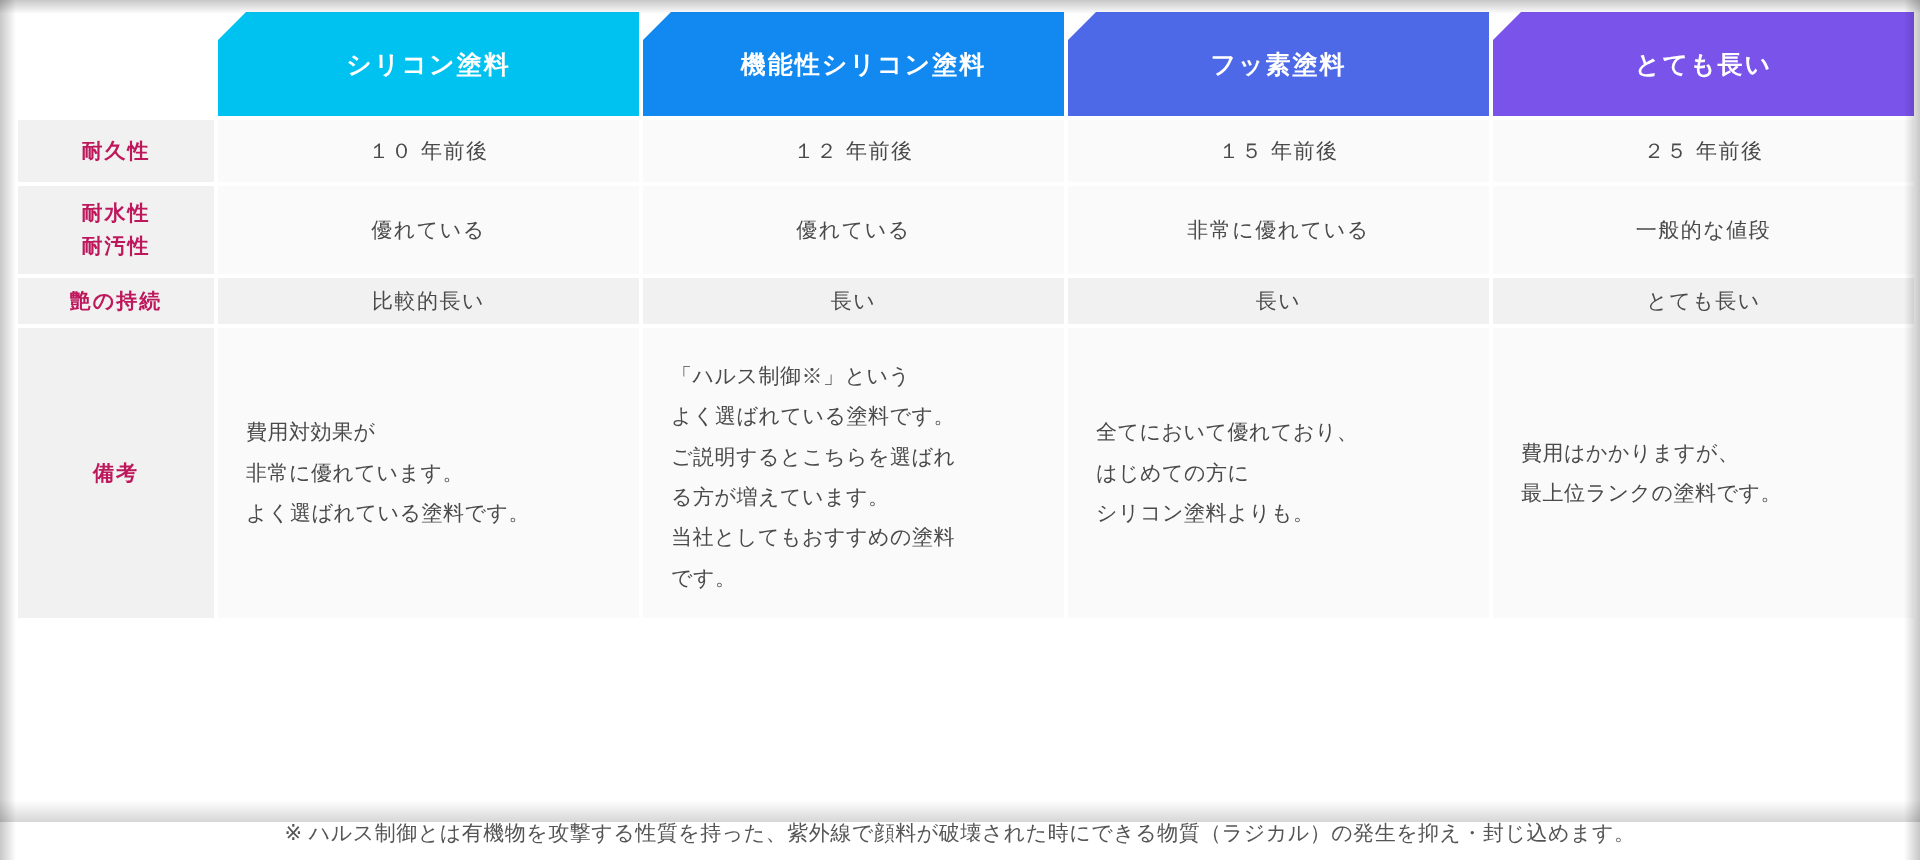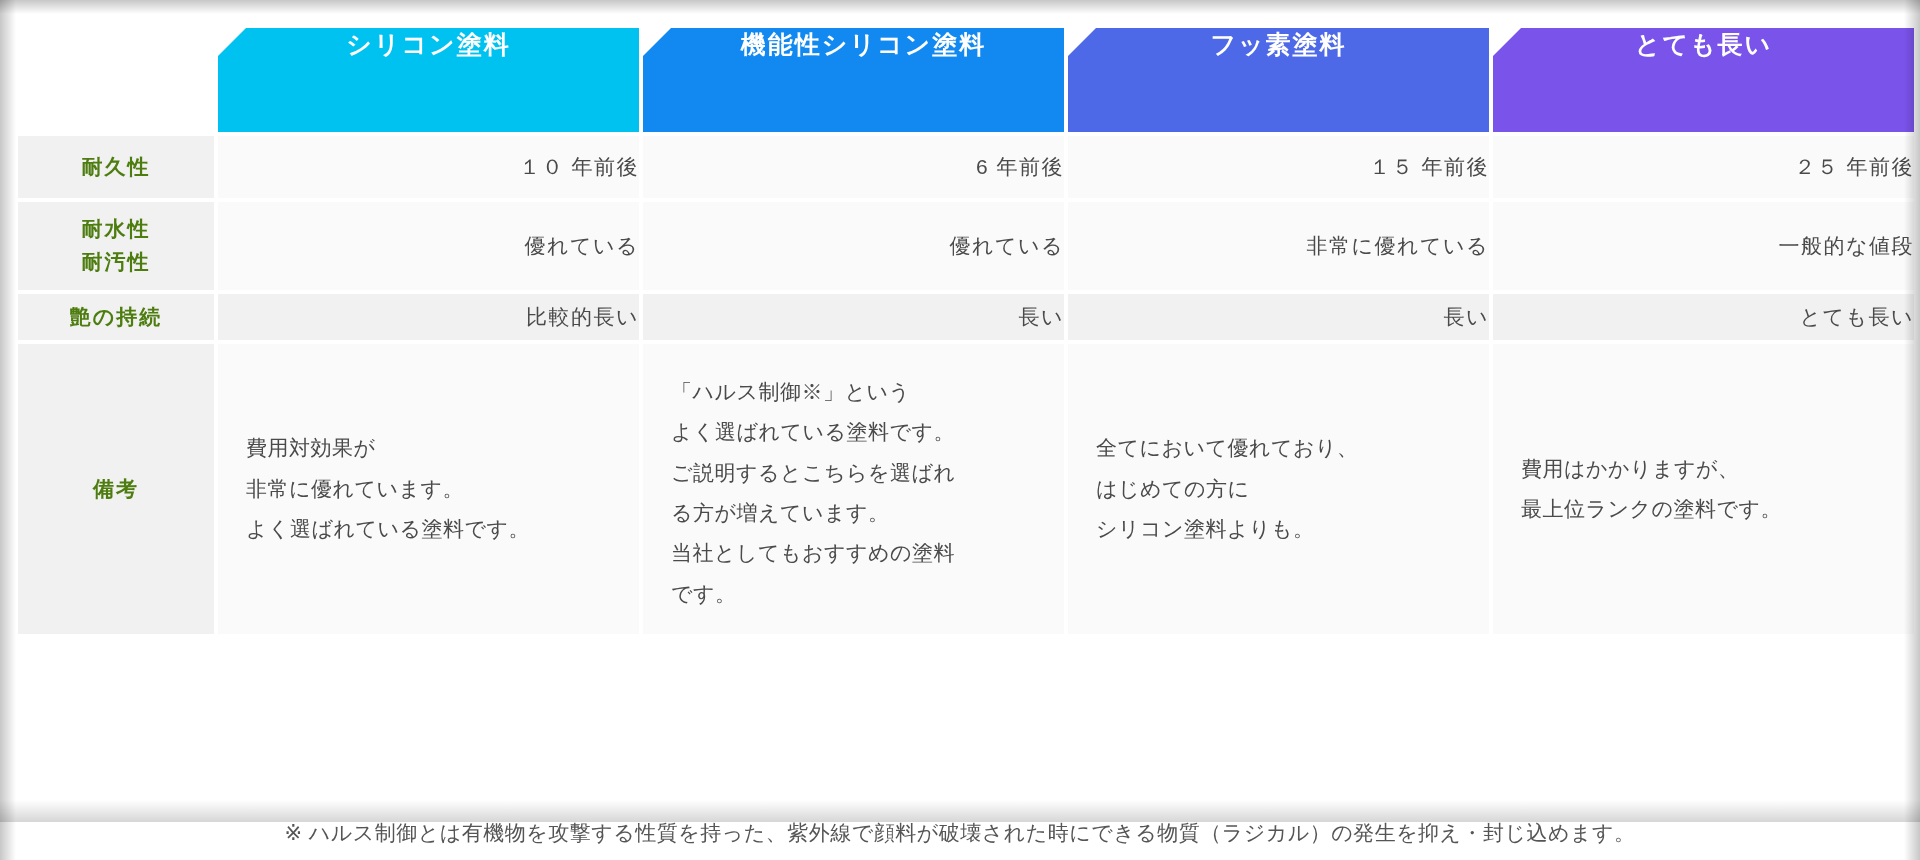--- a/index.html
+++ b/index.html
@@ -41,50 +41,51 @@
     background: transparent;
   }
   th.corner-blank {
     background: #ffffff;
     height: 112px;
   }
   .head-cell {
     position: relative;
     height: 104px;
     display: flex;
+    align-items: center;
     justify-content: center;
     color: #ffffff;
     font-size: 25px;
     font-weight: 700;
     letter-spacing: 2px;
-    margin-top: 24px;
+    margin-top: 8px;
     clip-path: polygon(28px 0, 100% 0, 100% 100%, 0 100%, 0 28px);
     white-space: nowrap;
   }
   .head-label { position: relative; z-index: 2; }
 
   
   tbody td {
     border: 0;
     padding: 0;
     vertical-align: middle;
   }
   td.row-label {
     background: #f1f1f1;
-    color: #4d7c0f;
+    color: #be185d;
     font-size: 21px;
     font-weight: 700;
     text-align: center;
     letter-spacing: 2px;
     line-height: 1.55;
   }
   td.data-cell {
     color: #4a4a4a;
     font-size: 21px;
-    text-align: right;
+    text-align: center;
     letter-spacing: 1.5px;
     line-height: 1.72;
   }
   tr.band-light td.data-cell { background: #fafafa; }
   tr.band-dark  td.data-cell { background: #f1f1f1; }
 
   tr.r-durability td { height: 62px; }
   tr.r-price td      { height: 82px; }
   tr.r-water td      { height: 88px; }
   tr.r-gloss td      { height: 46px; }
@@ -174,21 +175,21 @@
       </thead>
       <tbody id="table-body">
           <tr class="r-durability band-light">
             <td class="row-label">
               <span class="rline">耐久性</span>
             </td>
             <td class="data-cell">
               <span class="rline">１０ 年前後</span>
             </td>
             <td class="data-cell">
-              <span class="rline">6 年前後</span>
+              <span class="rline">１２ 年前後</span>
             </td>
             <td class="data-cell">
               <span class="rline">１５ 年前後</span>
             </td>
             <td class="data-cell">
               <span class="rline">２５ 年前後</span>
             </td>
           </tr>
           <tr class="r-water band-light">
             <td class="row-label">

